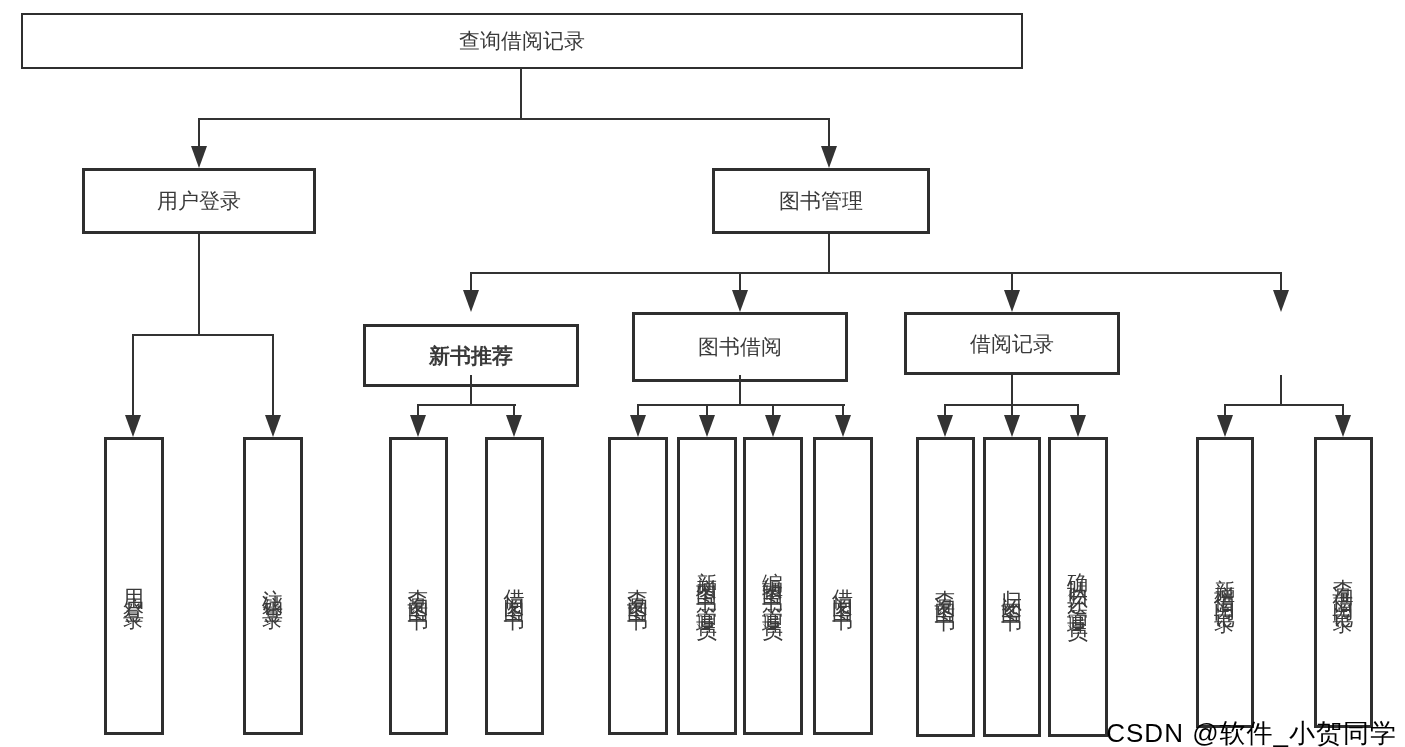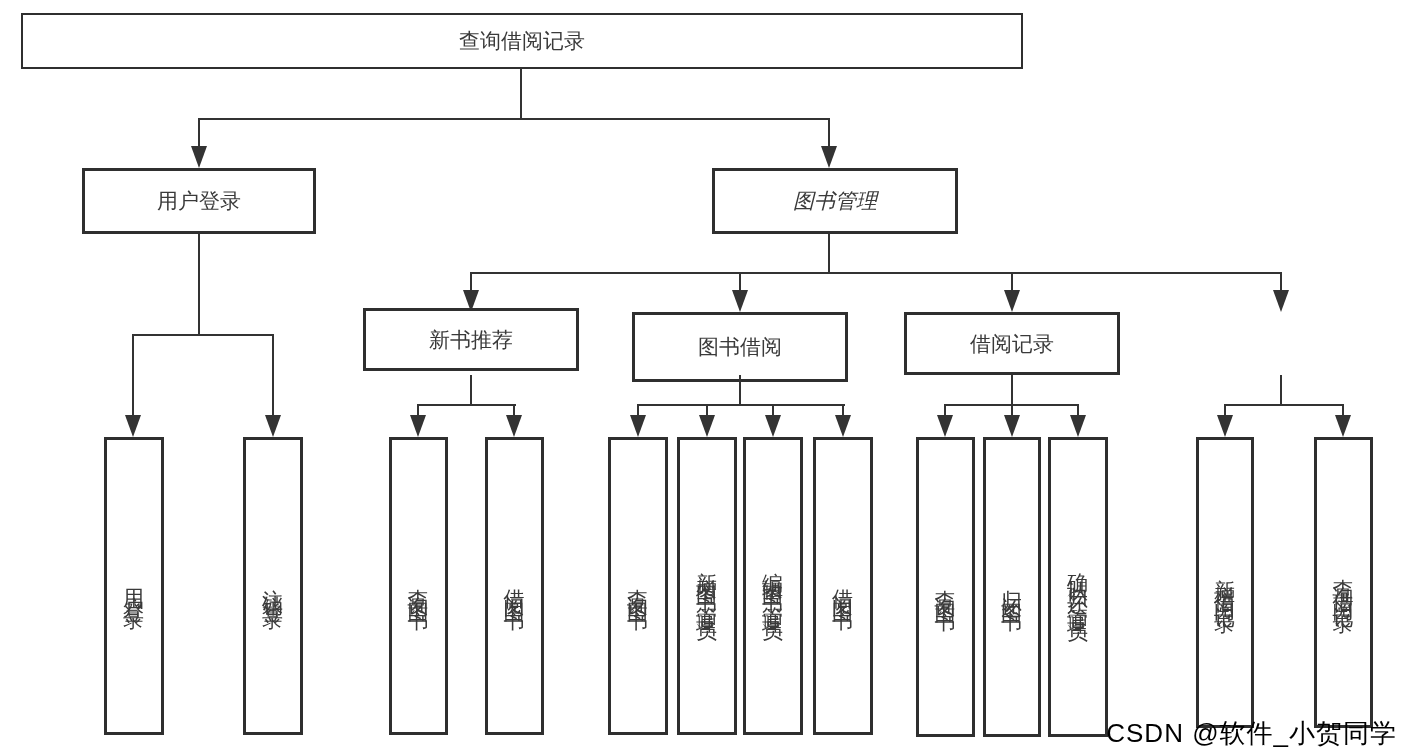--- a/index.html
+++ b/index.html
@@ -49,21 +49,21 @@
   <div class="line" style="left:520px;top:68px;width:2px;height:51px;"></div>
   <div class="line" style="left:198px;top:118px;width:632px;height:2px;"></div>
   <div class="line" style="left:198px;top:118px;width:2px;height:30px;"></div>
   <div class="arrowhead" style="left:191px;top:146px;"></div>
   <div class="line" style="left:828px;top:118px;width:2px;height:30px;"></div>
   <div class="arrowhead" style="left:821px;top:146px;"></div>
 
   <div class="box" style="left:82px;top:168px;width:234px;height:66px;">
     <span>用户登录</span>
   </div>
-  <div class="box" style="left:712px;top:168px;width:246px;height:66px;font-style:italic;">
+  <div class="box" style="left:712px;top:168px;width:218px;height:66px;">
     <span>图书管理</span>
   </div>
 
   <div class="line" style="left:198px;top:234px;width:2px;height:102px;"></div>
   <div class="line" style="left:132px;top:334px;width:142px;height:2px;"></div>
   <div class="line" style="left:132px;top:334px;width:2px;height:81px;"></div>
   <div class="arrowhead" style="left:125px;top:415px;"></div>
   <div class="line" style="left:272px;top:334px;width:2px;height:81px;"></div>
   <div class="arrowhead" style="left:265px;top:415px;"></div>
 
@@ -71,21 +71,21 @@
   <div class="line" style="left:470px;top:272px;width:812px;height:2px;"></div>
   <div class="line" style="left:470px;top:272px;width:2px;height:20px;"></div>
   <div class="arrowhead" style="left:463px;top:290px;"></div>
   <div class="line" style="left:739px;top:272px;width:2px;height:20px;"></div>
   <div class="arrowhead" style="left:732px;top:290px;"></div>
   <div class="line" style="left:1011px;top:272px;width:2px;height:20px;"></div>
   <div class="arrowhead" style="left:1004px;top:290px;"></div>
   <div class="line" style="left:1280px;top:272px;width:2px;height:20px;"></div>
   <div class="arrowhead" style="left:1273px;top:290px;"></div>
 
-  <div class="box" style="left:363px;top:308px;width:216px;height:63px;">
+  <div class="box" style="left:363px;top:324px;width:216px;height:63px;font-weight:bold;">
     <span>新书推荐</span>
   </div>
   <div class="box" style="left:632px;top:312px;width:216px;height:70px;">
     <span>图书借阅</span>
   </div>
   <div class="box" style="left:904px;top:312px;width:216px;height:63px;">
     <span>借阅记录</span>
   </div>
 
   <div class="line" style="left:470px;top:375px;width:2px;height:31px;"></div>

